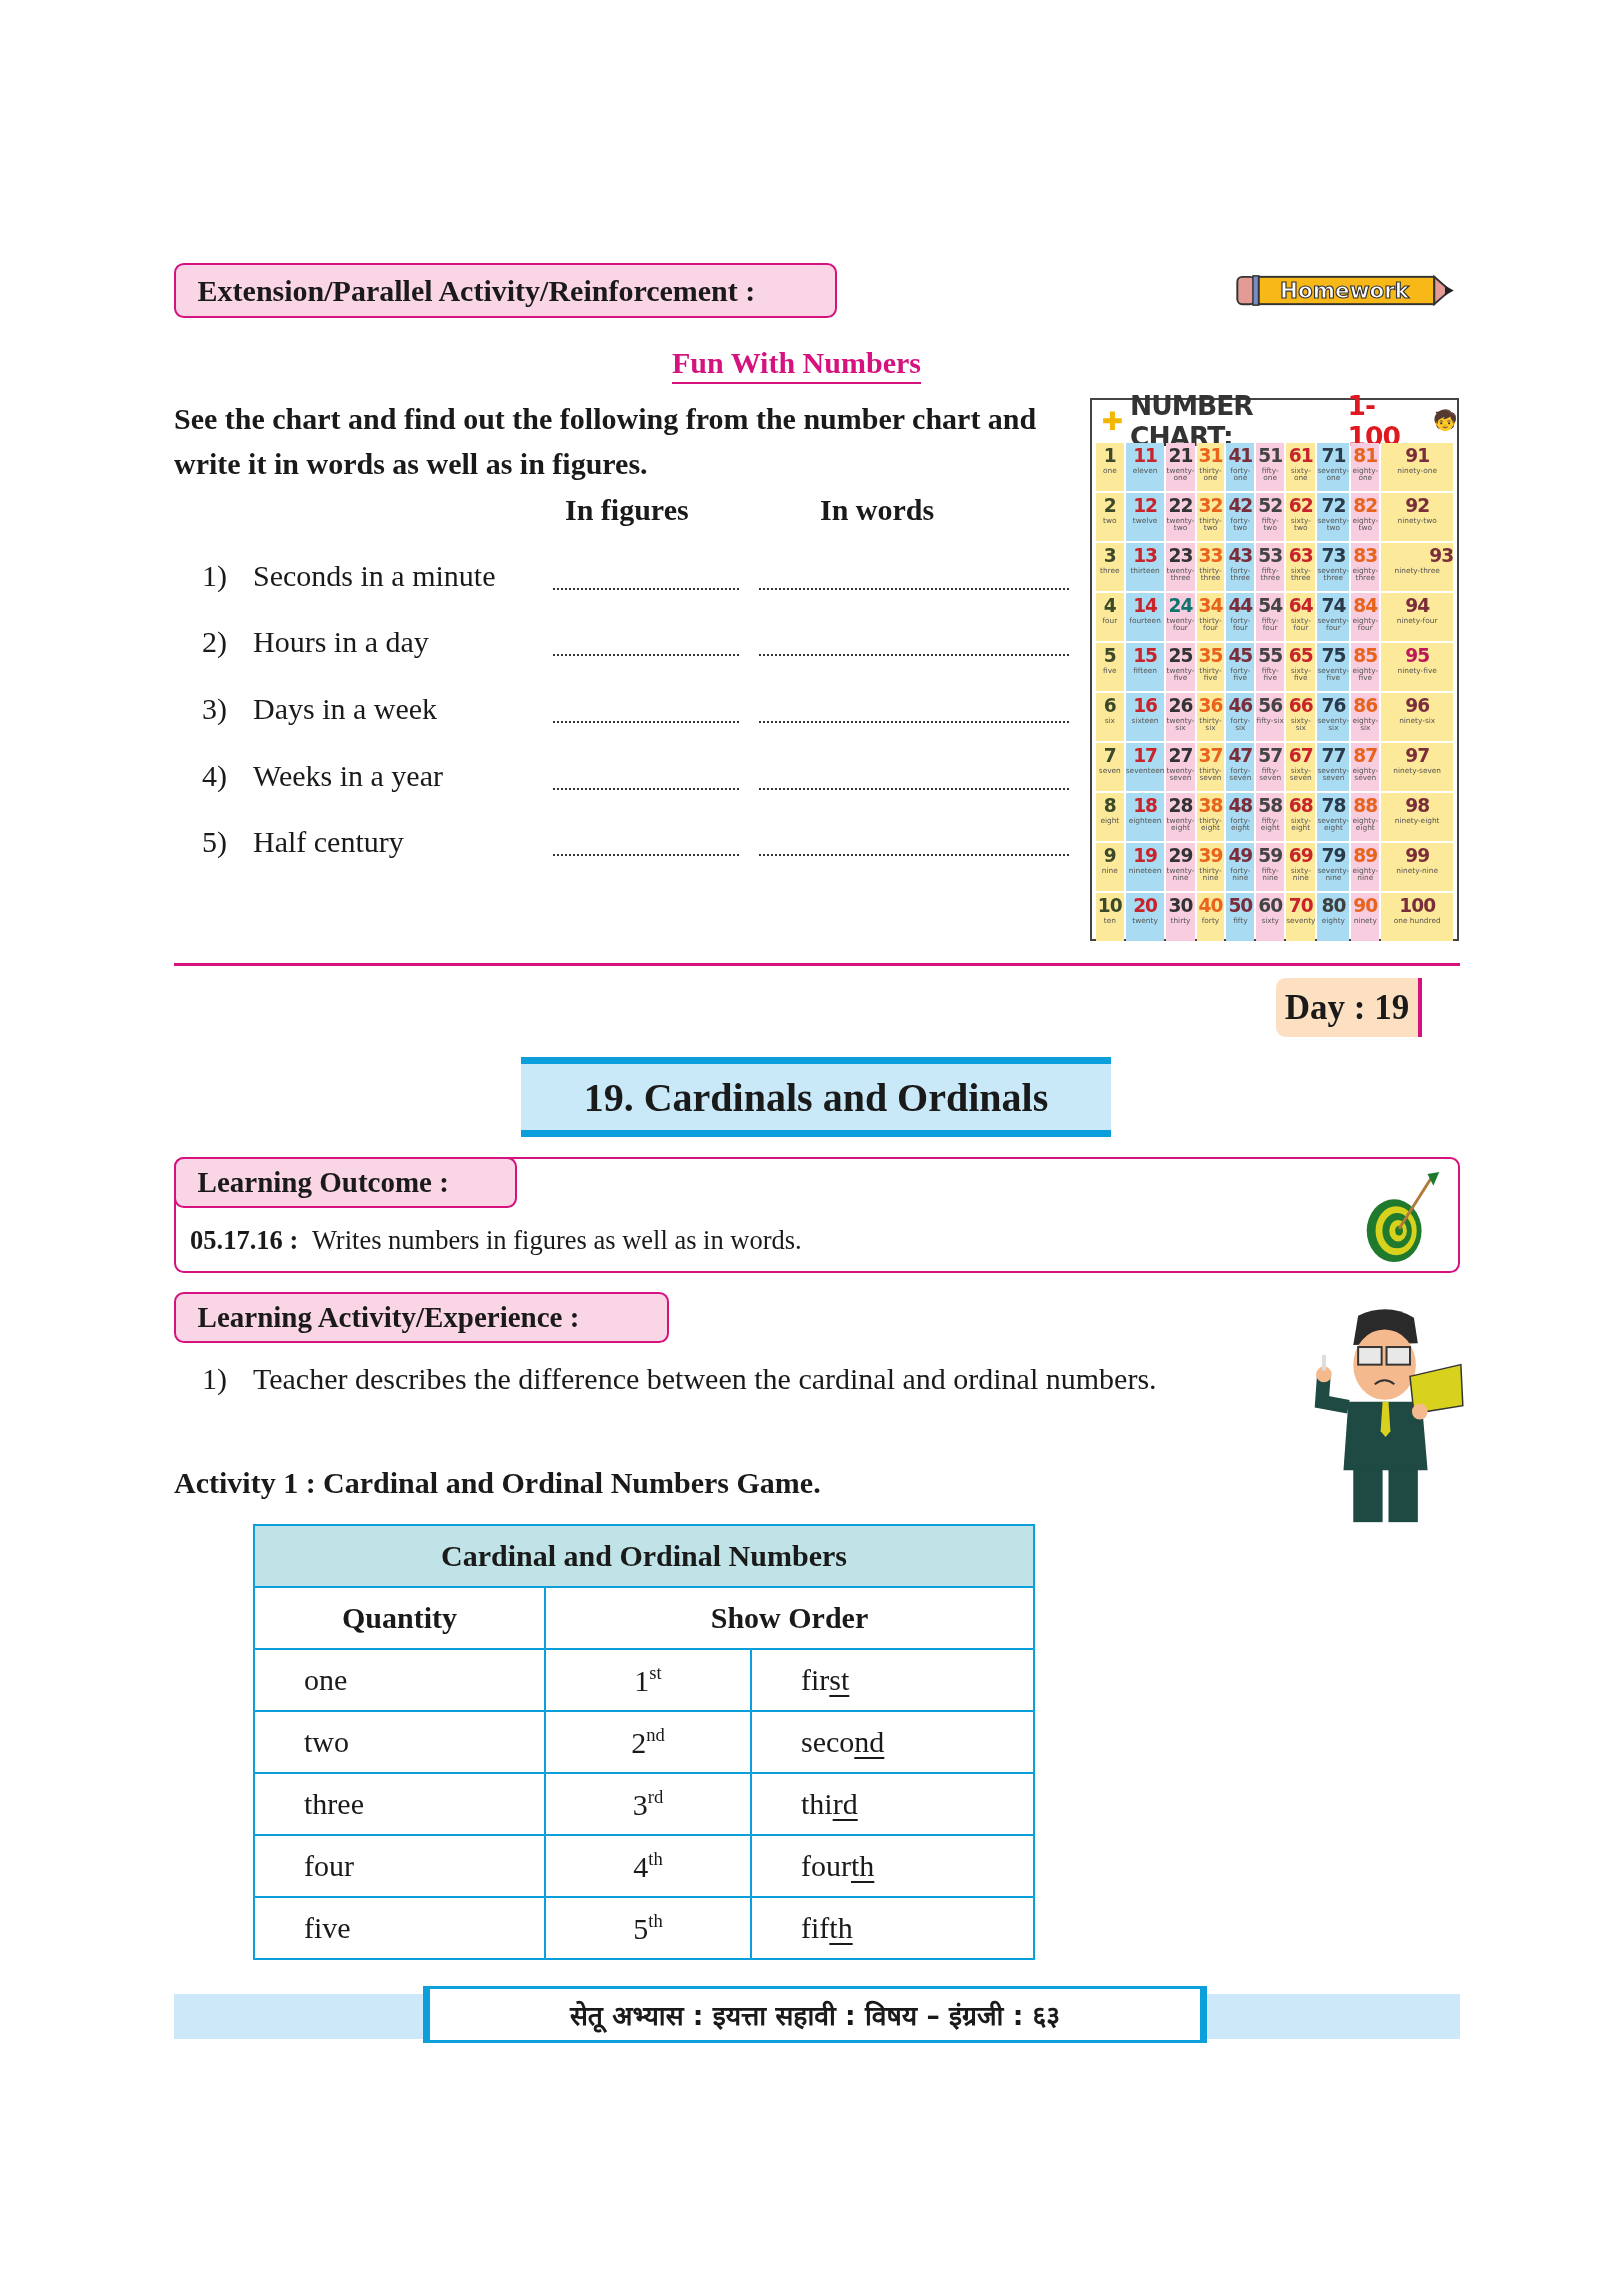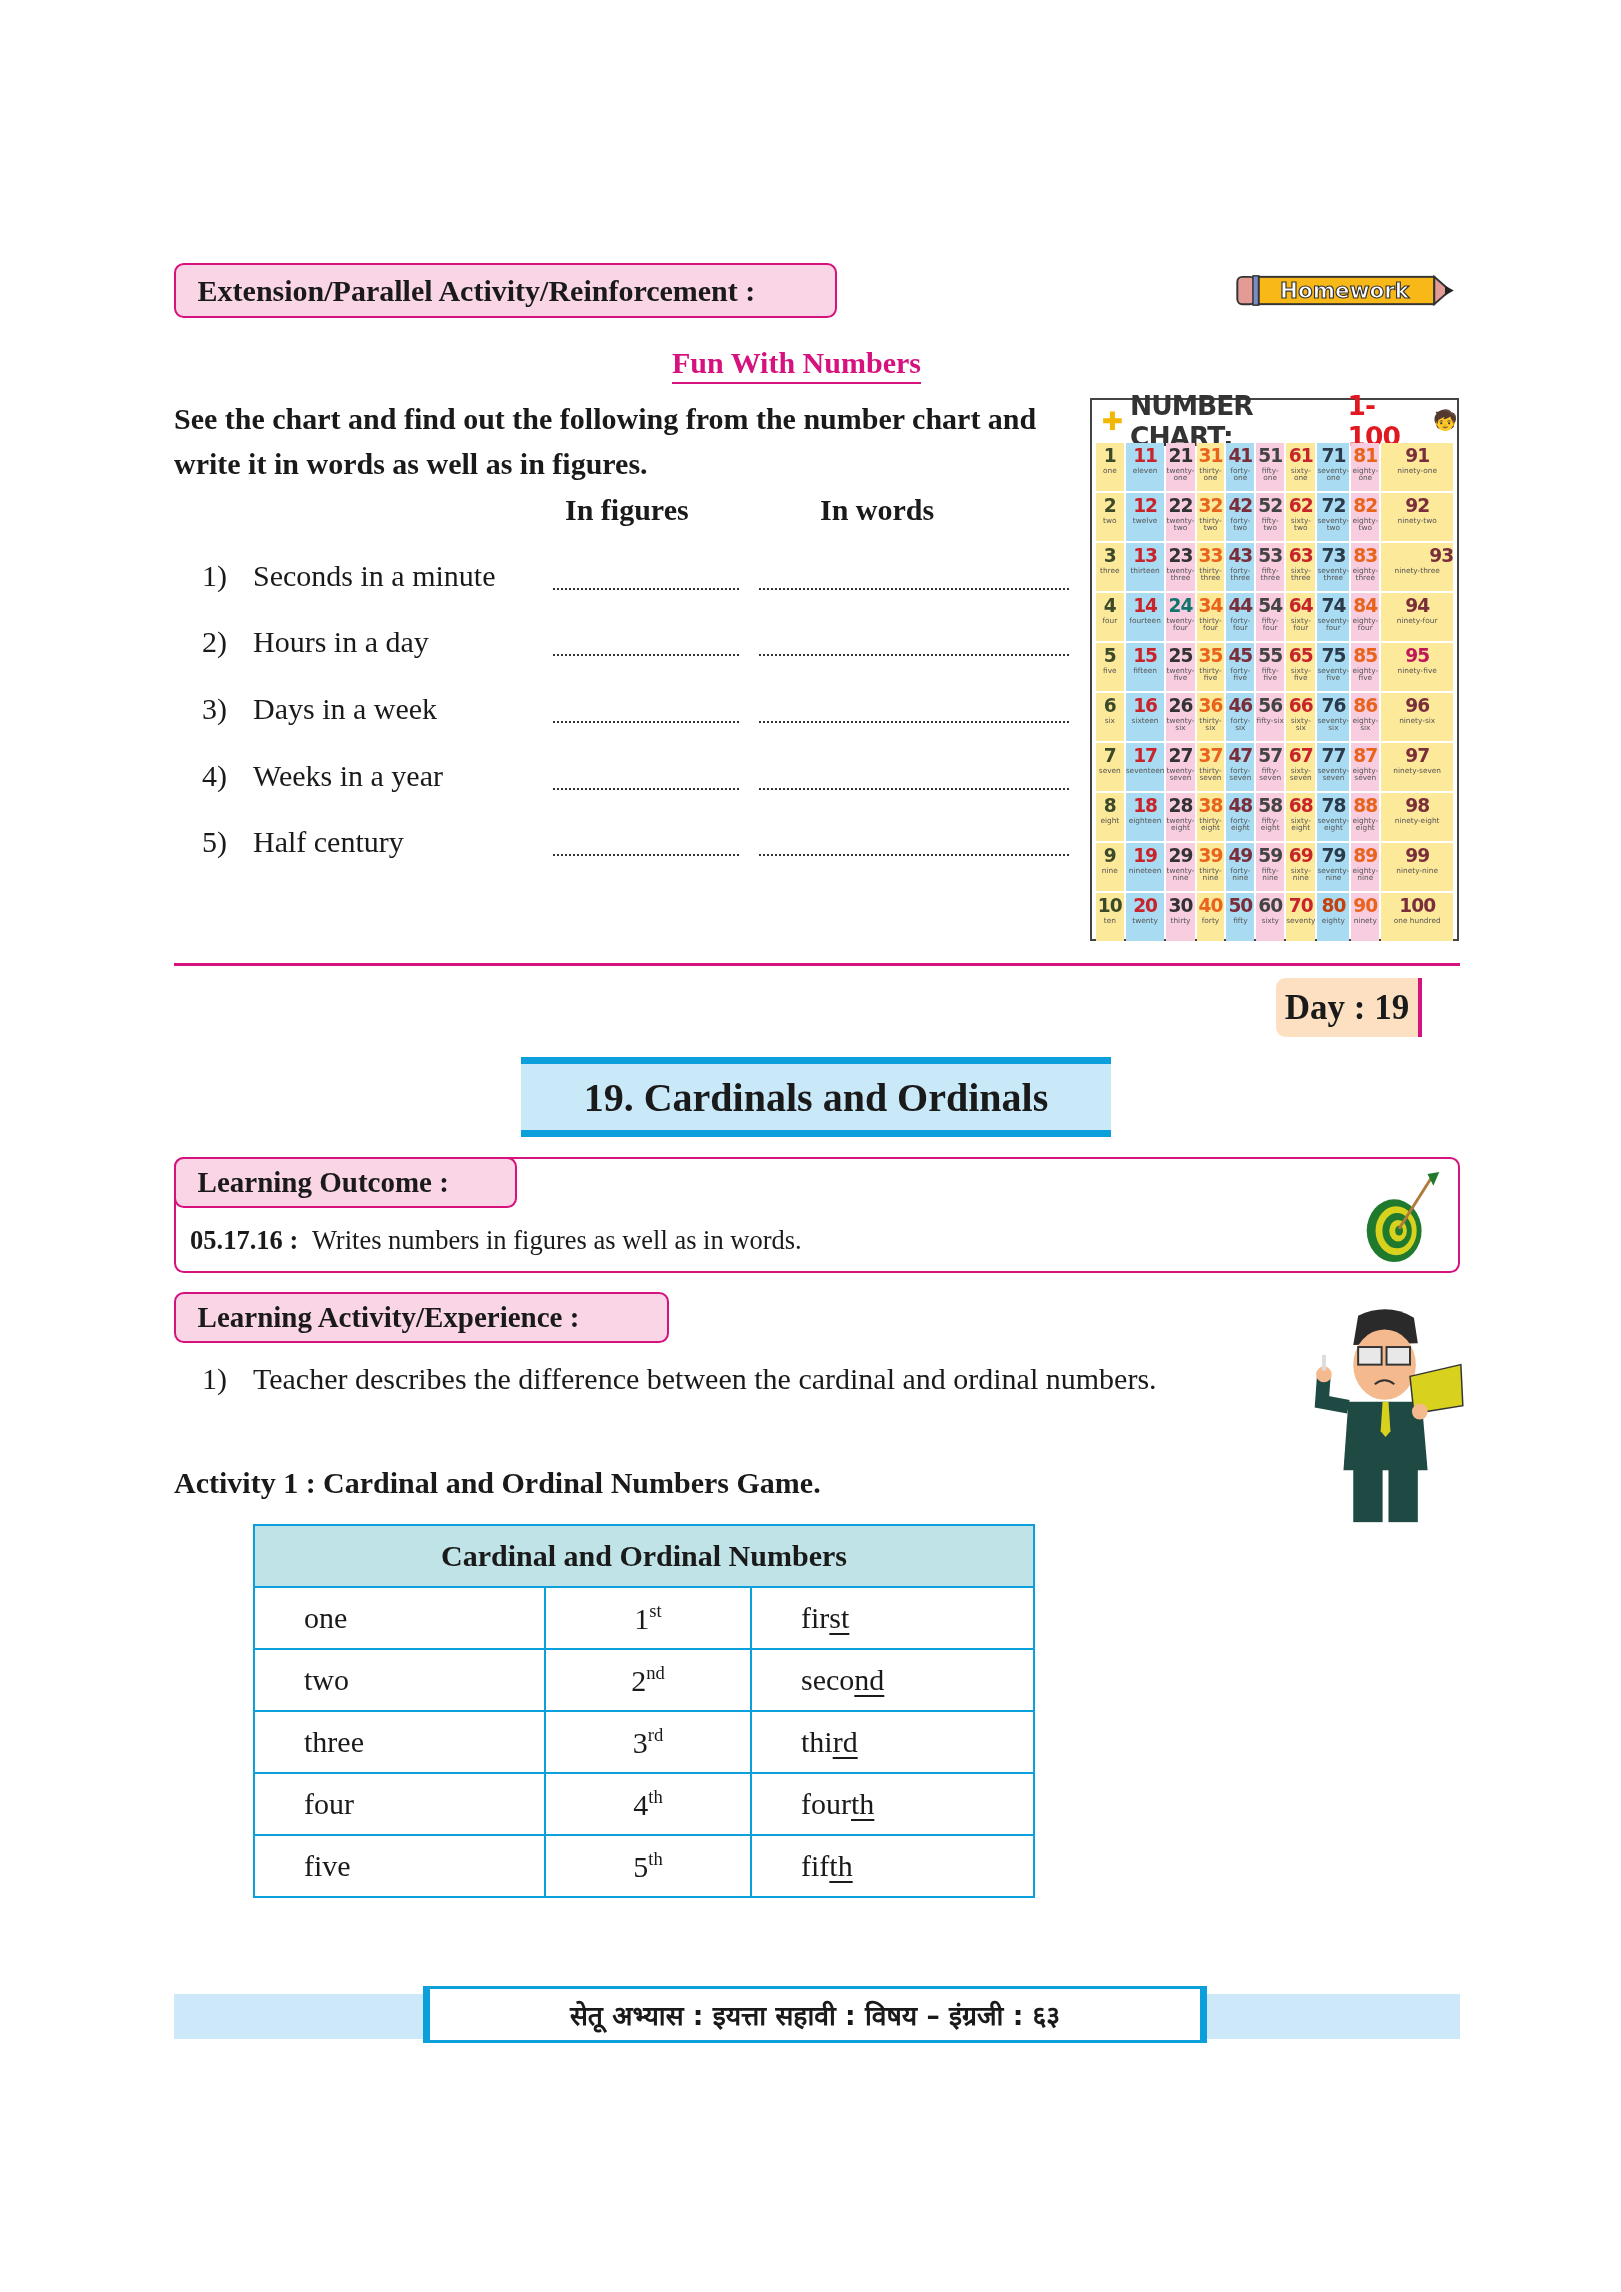--- a/index.html
+++ b/index.html
@@ -524,21 +524,21 @@
       </div>
       <div class="ncell bg-p">
         <div class="n" style="color: rgb(68, 68, 68);">60</div>
         <div class="w">sixty</div>
       </div>
       <div class="ncell bg-y">
         <div class="n" style="color: rgb(200, 36, 43);">70</div>
         <div class="w">seventy</div>
       </div>
       <div class="ncell bg-b">
-        <div class="n" style="color: #c2410c;">80</div>
+        <div class="n" style="color: #404040;">80</div>
         <div class="w">eighty</div>
       </div>
       <div class="ncell bg-p">
         <div class="n" style="color: rgb(232, 100, 28);">90</div>
         <div class="w">ninety</div>
       </div>
       <div class="ncell bg-y">
         <div class="n" style="color: rgb(122, 46, 59);">100</div>
         <div class="w">one hundred</div>
       </div>
@@ -592,20 +592,24 @@
   <circle cx="118" cy="110" r="8" fill="#f4b98c"></circle>
 </svg>
 
 <div class="act1">Activity 1 : Cardinal and Ordinal Numbers Game.</div>
 
 <table class="co">
   <tbody>
       <tr>
         <td class="title" colspan="3">Cardinal and Ordinal Numbers</td>
       </tr>
+  <tr>
+    <td class="hd">Quantity</td>
+    <td class="hd" colspan="2">Show Order</td>
+  </tr>
   </tbody>
     <tbody id="co-body">
       <tr>
         <td class="q">one</td>
         <td class="o"><span>1</span><sup>st</sup></td>
         <td class="w"><span>fir</span><span class="ul">st</span></td>
       </tr>
       <tr>
         <td class="q">two</td>
         <td class="o"><span>2</span><sup>nd</sup></td>

